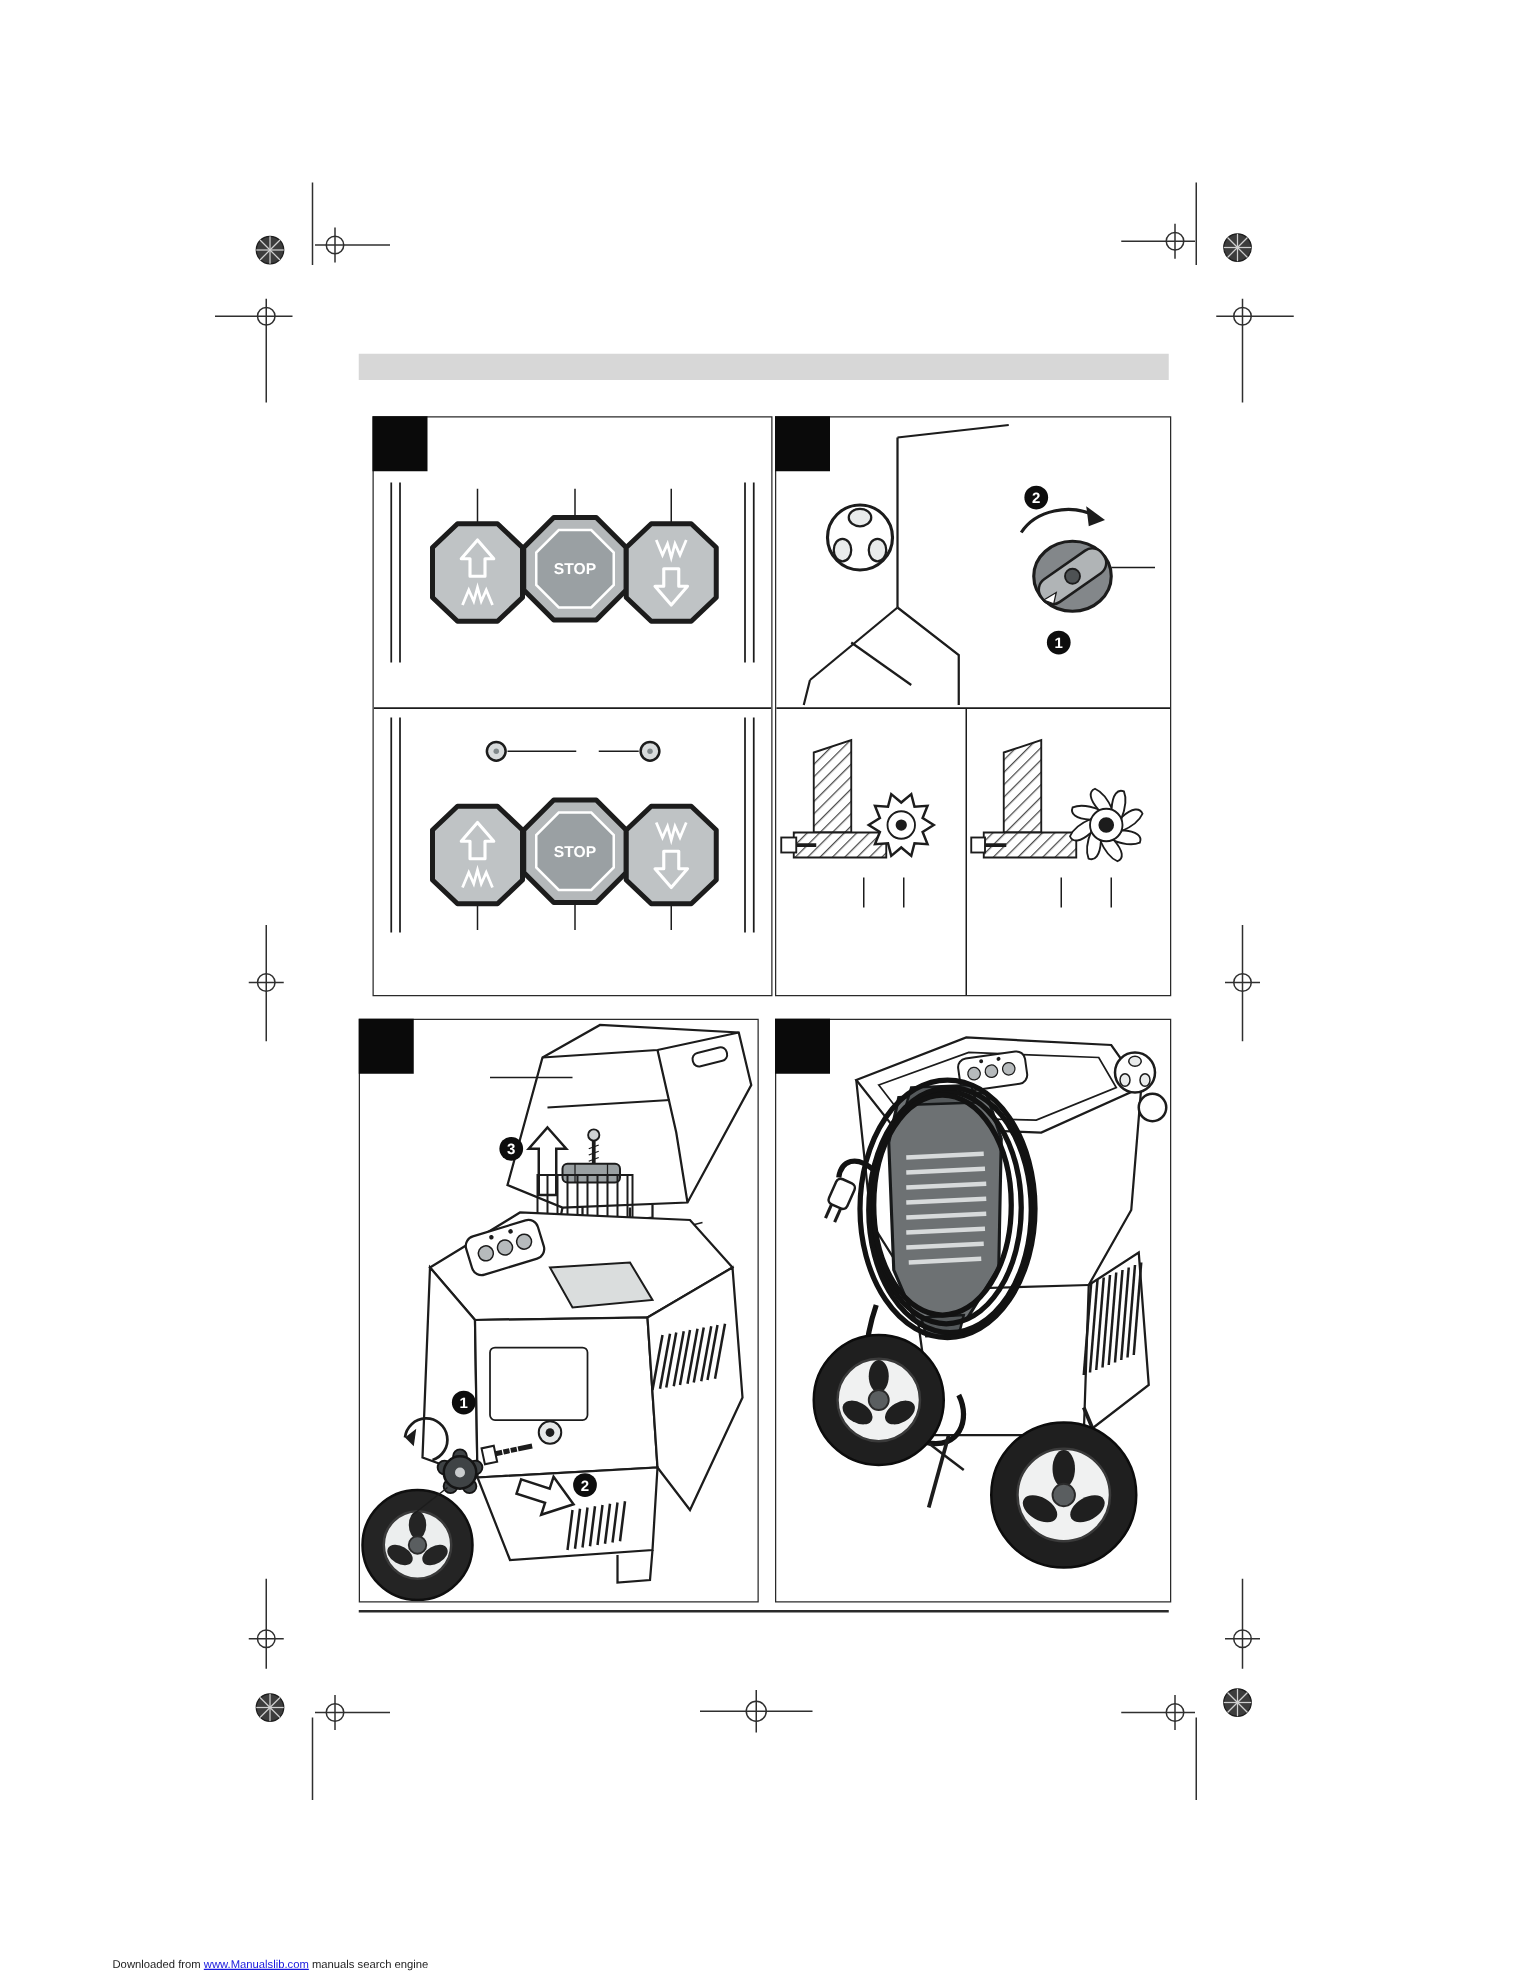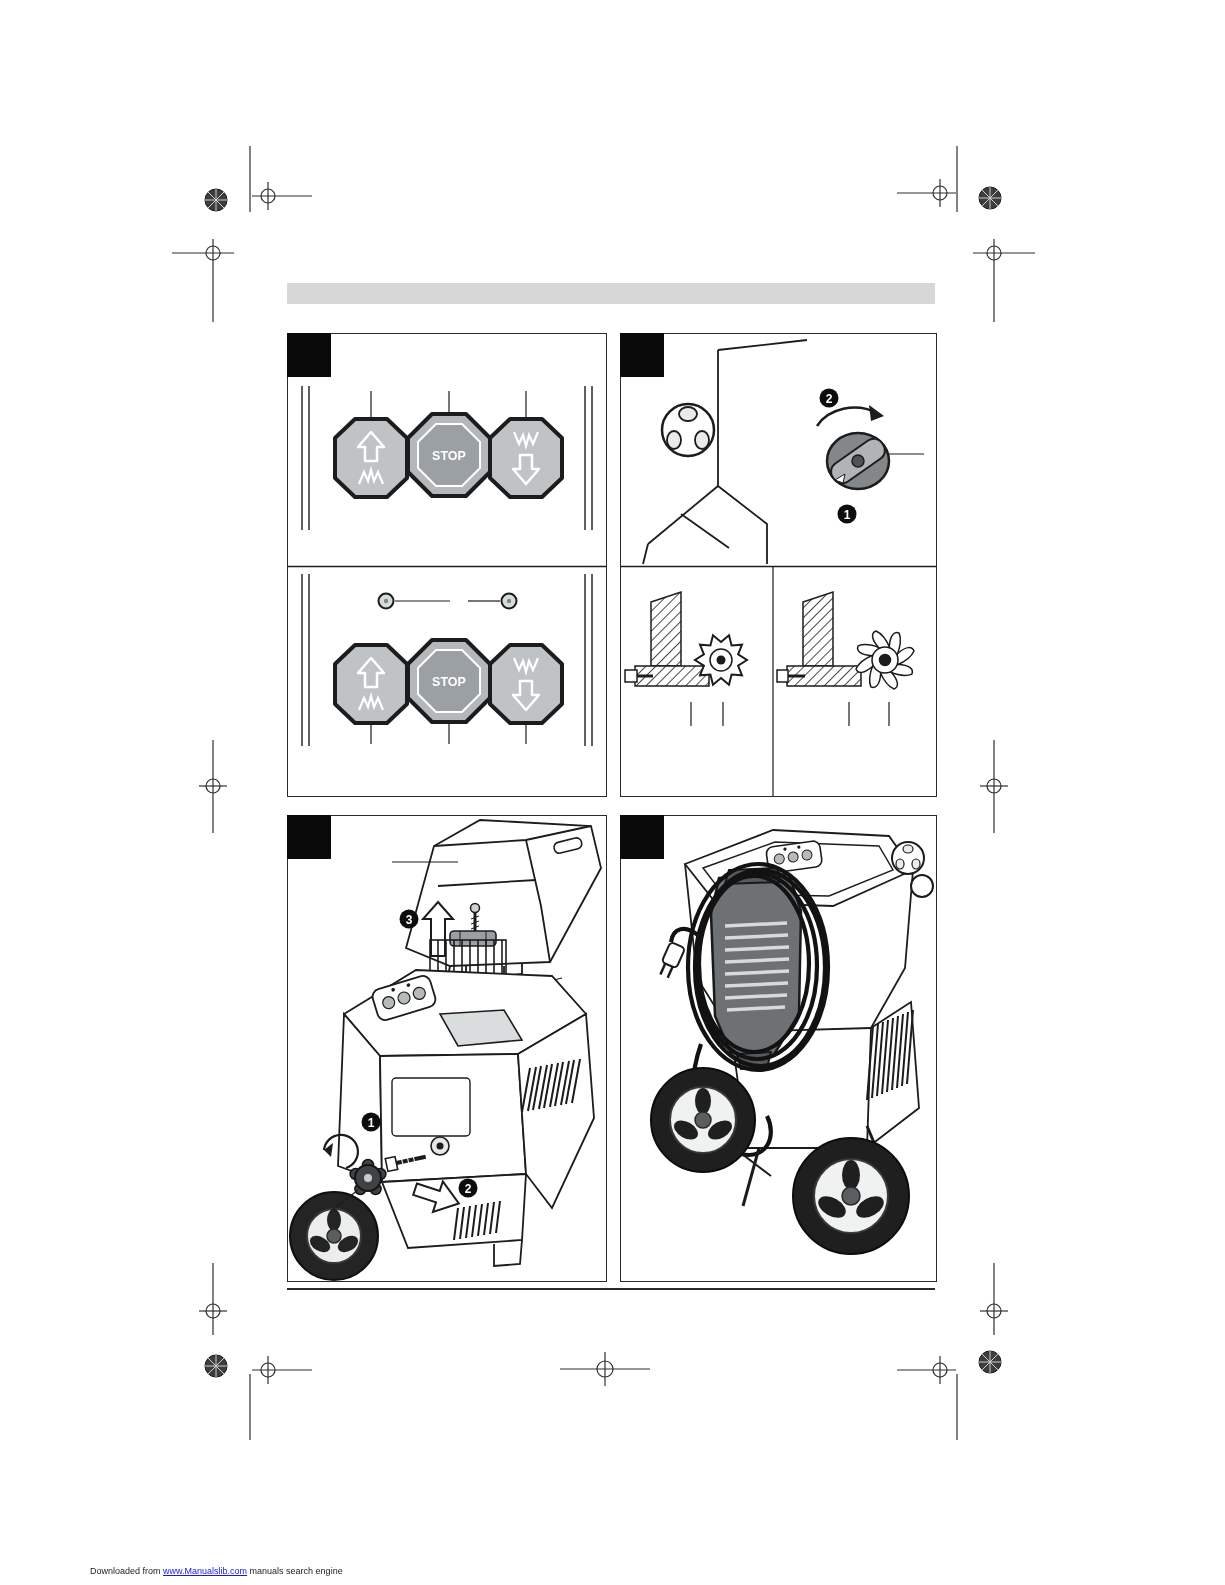--- a/index.html
+++ b/index.html
@@ -2,21 +2,21 @@
 <html><head>
 <meta charset="utf-8">
 <style>
   html,body{margin:0;padding:0;background:#fff;}
   .page{position:relative;width:1225px;height:1585px;background:#ffffff;overflow:hidden;
         font-family:"Liberation Sans",sans-serif;}
   .printmarks{position:absolute;left:0;top:0;pointer-events:none;}
   .graybar{position:absolute;left:287px;top:283px;width:648px;height:21px;background:#d7d7d7;}
   .panel{position:absolute;border:1.2px solid #2a2a2a;background:#fff;}
   .panel svg{position:absolute;left:0;top:0;}
-  .panel-a{left:287px;top:333px;width:318px;height:462px;}
+  .panel-a{left:298px;top:333px;width:318px;height:462px;}
   .panel-b{left:620px;top:333px;width:315px;height:462px;}
   .panel-c{left:287px;top:815px;width:318px;height:465px;}
   .panel-d{left:620px;top:815px;width:315px;height:465px;}
   .figmarker{position:absolute;left:-1px;top:-1px;width:44px;height:44px;background:#0a0a0a;z-index:5;}
   .bottomrule{position:absolute;left:287px;top:1288px;width:648px;height:2px;background:#2a2a2a;}
   .watermark{position:absolute;left:90px;top:1566px;font-size:9px;color:#222;white-space:nowrap;}
   .wm-link{color:#1818dd;text-decoration:underline;cursor:pointer;}
   svg text{font-family:"Liberation Sans",sans-serif;}
 </style>
 </head>

